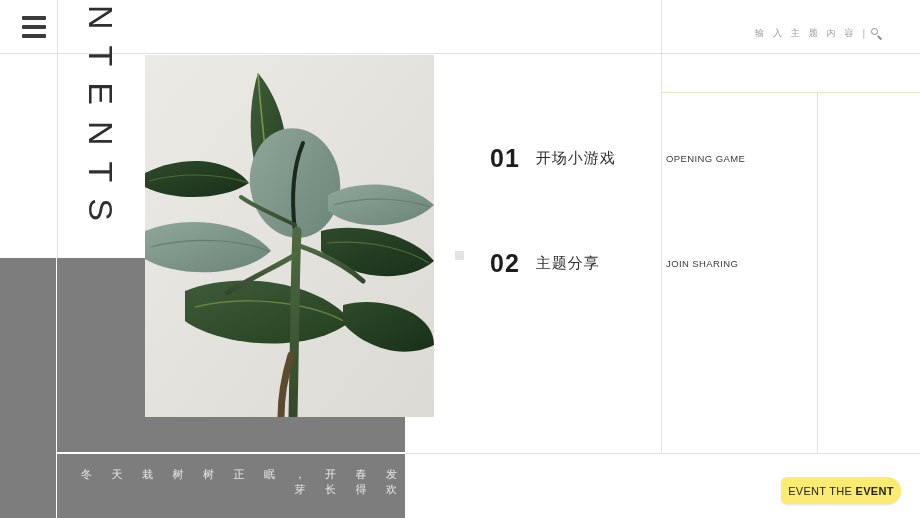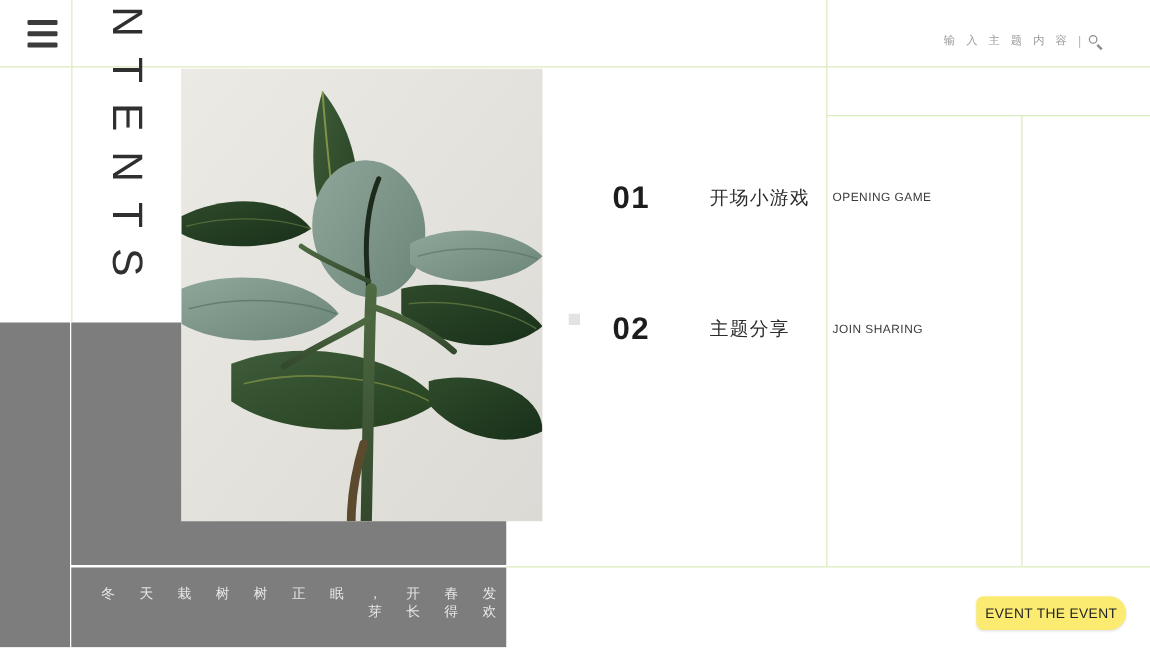--- a/index.html
+++ b/index.html
@@ -52,42 +52,42 @@
     letter-spacing:16px;
     color:#2f2f2f;
     font-weight:400;
     font-family:"Liberation Sans","DejaVu Sans",sans-serif;
   }
 
   
   .dot{position:absolute;left:455px;top:251px;width:9px;height:9px;background:#e3e3e3;}
 
   
-  .row{position:absolute;left:490px;height:40px;display:flex;align-items:center;gap:32px;}
+  .row{position:absolute;left:490px;height:40px;display:flex;align-items:center;}
   .row .num{font-size:25px;font-weight:700;color:#1d1d1d;letter-spacing:1px;
     font-family:"Liberation Sans","DejaVu Sans",sans-serif;}
   .row .cn{font-size:15px;color:#2c2c2c;margin-left:16px;letter-spacing:1px;
     font-family:"DejaVu Sans","Liberation Sans",sans-serif;}
   .row .en{position:absolute;font-size:9.5px;color:#3a3a3a;letter-spacing:.4px;white-space:nowrap;
     font-family:"Liberation Sans","DejaVu Sans",sans-serif;}
 
   
   .caption{position:absolute;left:57px;top:468px;width:348px;height:28px;
     display:flex;align-items:center;justify-content:center;
     font-size:11px;color:#e6e6e6;letter-spacing:8px;
     font-family:"DejaVu Sans","Liberation Sans",sans-serif;text-align:right;}
 
   
   .cta{position:absolute;left:781px;top:477px;width:120px;height:27px;
     background:#fbeb70;border-radius:6px 14px 14px 6px;
     display:flex;align-items:center;justify-content:center;cursor:pointer;
     box-shadow:0 1px 2px rgba(0,0,0,.12);}
   .cta .lbl{font-size:11px;color:#232323;letter-spacing:.3px;white-space:nowrap;
     font-family:"Liberation Sans","DejaVu Sans",sans-serif;}
-  .cta .lbl b{font-weight:400;}
+  .cta .lbl b{font-weight:700;}
 </style>
 </head>
 <body>
 
 <div class="stage">
 
   <div class="gray" style="left:0px;top:258px;width:56px;height:260px;"></div>
   <div class="gray" style="left:57px;top:258px;width:348px;height:194px;"></div>
   <div class="gray" style="left:57px;top:454px;width:348px;height:64px;"></div>
 

